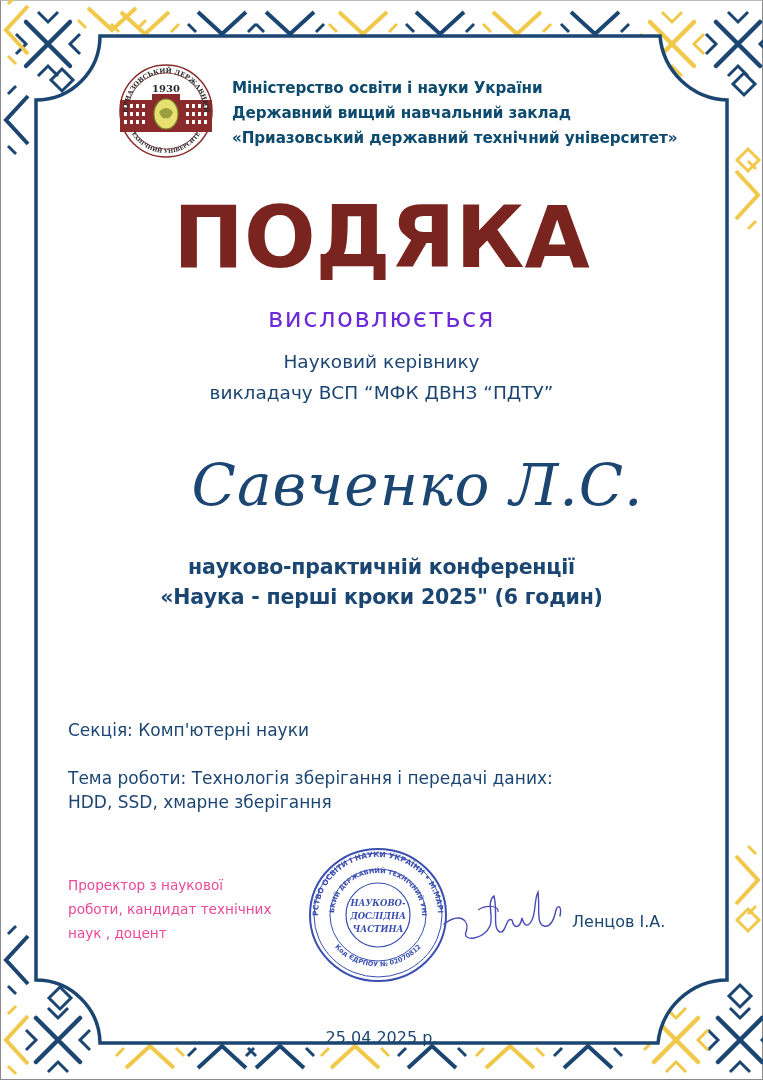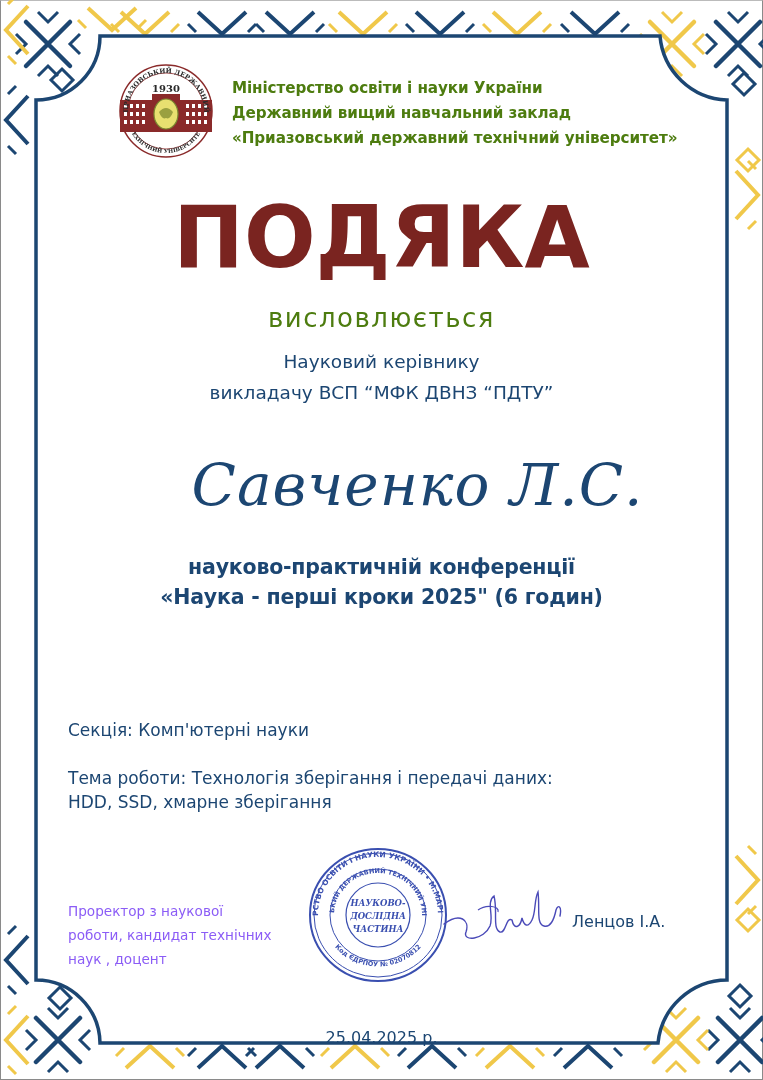--- a/index.html
+++ b/index.html
@@ -1,28 +1,28 @@
 <!DOCTYPE html>
 <html><head>
 <meta charset="utf-8">
 <style>
   html, body { margin: 0; padding: 0; }
   body { width: 763px; height: 1080px; position: relative; overflow: hidden; background: #ffffff; font-family: "DejaVu Sans", sans-serif; }
   .outer-edge { position: absolute; left: 0; top: 0; width: 761px; height: 1078px; border: 1px solid #8a8a8a; border-top-color: #bbb; }
   svg.frame { position: absolute; left: 0; top: 0; }
   .abs { position: absolute; }
   .center { left: 0; width: 763px; text-align: center; }
-  .header-text { left: 232px; top: 76px; color: #4d7c0f; font-weight: bold; font-size: 15.2px; line-height: 25px; letter-spacing: -0.1px; white-space: nowrap; }
+  .header-text { left: 232px; top: 76px; color: #0c4a6e; font-weight: bold; font-size: 15.2px; line-height: 25px; letter-spacing: -0.1px; white-space: nowrap; }
   .title { top: 182px; font-family: "DejaVu Sans", sans-serif; font-weight: bold; font-size: 86px; color: #7a2420; letter-spacing: 0px; line-height: 110px; transform: scaleX(0.98); }
-  .expressed { top: 300px; font-size: 26px; color: #4d7c0f; letter-spacing: 1.5px; line-height: 36px; }
+  .expressed { top: 300px; font-size: 26px; color: #6d28d9; letter-spacing: 1.5px; line-height: 36px; }
   .recipient-role { top: 346px; font-size: 18.5px; color: #1c4672; line-height: 31px; }
   .name { top: 440px; font-family: "DejaVu Serif", serif; font-style: italic; font-size: 58px; color: #1c4672; line-height: 90px; letter-spacing: 1px; padding-left: 36px; }
   .reason { top: 552px; font-weight: bold; font-size: 20.5px; color: #1c4672; line-height: 30px; letter-spacing: -0.2px; }
   .body-text { left: 68px; color: #1c4672; font-size: 17px; line-height: 24px; }
-  .signer { left: 68px; top: 899px; color: #8b5cf6; font-size: 13.6px; line-height: 24px; }
+  .signer { left: 68px; top: 873px; color: #ec4899; font-size: 13.6px; line-height: 24px; }
   .signer-name { left: 572px; top: 912px; color: #1c4672; font-size: 16px; }
   .date { top: 1028px; font-size: 16px; color: #1c4672; }
 </style>
 </head>
 <body>
 
 <div class="outer-edge"></div>
 
 <svg class="frame" width="763" height="1080" viewBox="0 0 763 1080">
   <defs>

